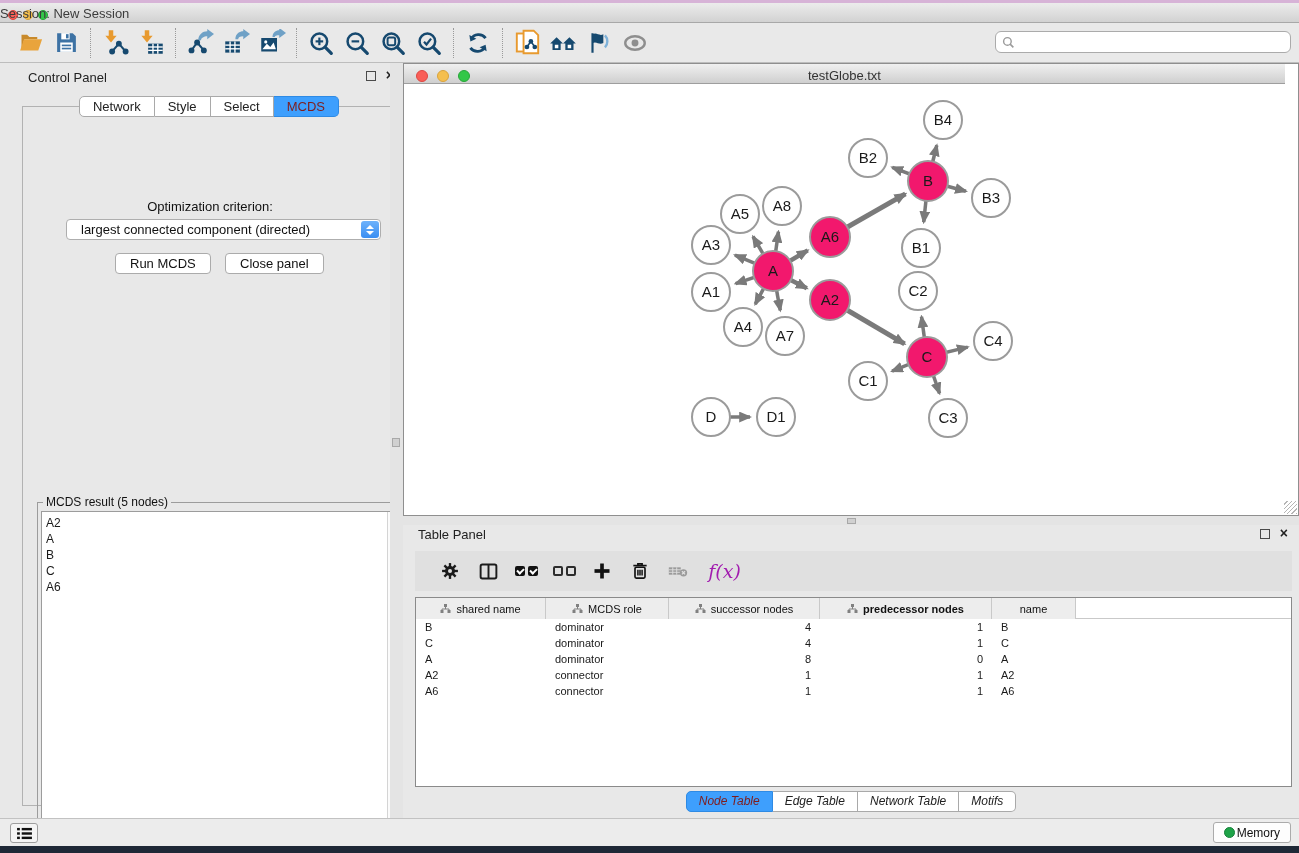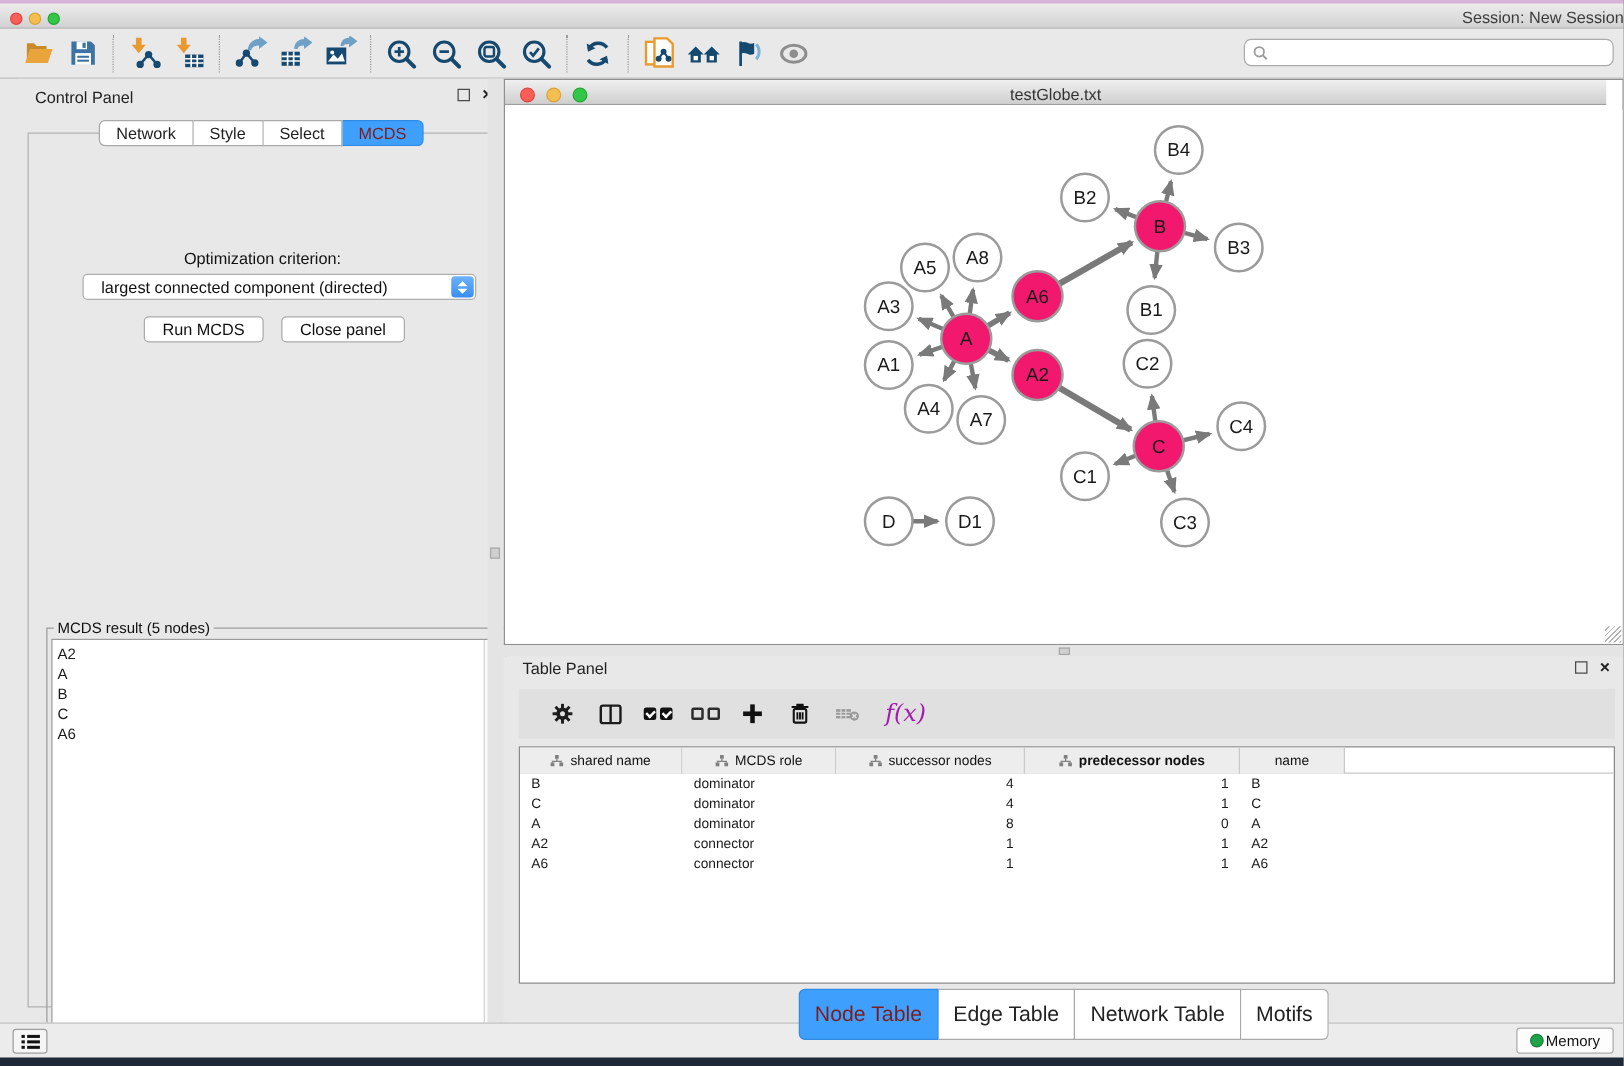--- a/index.html
+++ b/index.html
@@ -5,21 +5,21 @@
   html,body{margin:0;padding:0;background:#2a3444;}
   *{box-sizing:border-box;}
   .screen{position:relative;width:1299px;height:853px;background:#e8e8e8;overflow:hidden;
           font-family:"Liberation Sans","DejaVu Sans",sans-serif;color:#1a1a1a;}
   
   .desktop-top{position:absolute;left:0;top:0;width:1299px;height:3px;background:#d7b3d7;}
   .desktop-bottom{position:absolute;left:0;top:846px;width:1299px;height:7px;background:#1e2836;}
   
   .titlebar{position:absolute;left:0;top:3px;width:1299px;height:20px;
             background:linear-gradient(#ececec,#d2d2d2);border-bottom:1px solid #a8a8a8;}
-  .titlebar .title{position:absolute;left:0;right:0;top:3px;text-align:right;font-size:13px;color:#3c3c3c;}
+  .titlebar .title{position:absolute;left:0;right:0;top:3px;text-align:left;font-size:13px;color:#3c3c3c;}
   .tl{position:absolute;top:7px;width:10px;height:10px;border-radius:50%;}
   .tl.red{left:8px;background:#f95e57;border:1px solid #dd4742;}
   .tl.yellow{left:23px;background:#f5bf4f;border:1px solid #d9a33c;}
   .tl.green{left:38px;background:#33c748;border:1px solid #27a638;}
   
   .toolbar{position:absolute;left:0;top:23px;width:1299px;height:40px;background:#e9e9e9;
            border-bottom:1px solid #bdbdbd;display:flex;align-items:center;padding-left:12px;}
   .tb-btn{width:36px;height:34px;display:flex;align-items:center;justify-content:center;flex:0 0 auto;}
   .tb-sep{width:1px;height:30px;border-left:1px dotted #9a9a9a;margin:0 6px;flex:0 0 auto;}
   .search-wrap{position:absolute;right:8px;top:8px;}
@@ -88,21 +88,21 @@
   .tp-icon{width:38px;height:32px;display:flex;align-items:center;justify-content:center;flex:0 0 auto;}
   .fx{font-family:"DejaVu Serif",serif;font-style:italic;font-size:19px;color:#a21caf;margin-left:17px;}
   .tbl{position:absolute;left:12px;top:72px;width:877px;height:190px;background:#fff;border:1px solid #8a8a8a;overflow:hidden;}
   .tbl-head{display:flex;height:21px;border-bottom:1px solid #c9c9c9;}
   .th{background:#ededed;border-right:1px solid #c9c9c9;display:flex;align-items:center;justify-content:center;
       gap:5px;font-size:11px;color:#111;height:21px;flex:0 0 auto;}
   .tbl-body .tr{display:flex;height:16px;}
   .td{font-size:11px;line-height:16px;padding:0 9px;flex:0 0 auto;white-space:nowrap;overflow:hidden;}
   .hier-icon svg{display:block;}
   .tp-tabs{left:0;right:0;top:266px;}
-  .tp-tabs .seg-tab{font-size:17px;padding:12px 12px;}
+  .tp-tabs .seg-tab{font-size:12px;padding:2px 12px;font-style:italic;}
   
   .statusbar{position:absolute;left:0;top:818px;width:1299px;height:28px;background:#ececec;border-top:1px solid #c2c2c2;}
   .list-btn{position:absolute;left:10px;top:4px;width:28px;height:20px;background:#f5f5f5;border:1px solid #9e9e9e;
             border-radius:3px;display:flex;align-items:center;justify-content:center;}
   .memory-btn{position:absolute;right:8px;top:3px;height:21px;background:#fdfdfd;border:1px solid #ababab;
               border-radius:3px;display:flex;align-items:center;gap:2px;padding:0 10px;font-size:12px;color:#111;}
   .mem-dot{width:11px;height:11px;border-radius:50%;background:#1ea348;border:1px solid #15803a;}
   
   .chk{display:inline-flex;gap:3px;}
   .chk span{width:10px;height:10px;border-radius:2px;}

